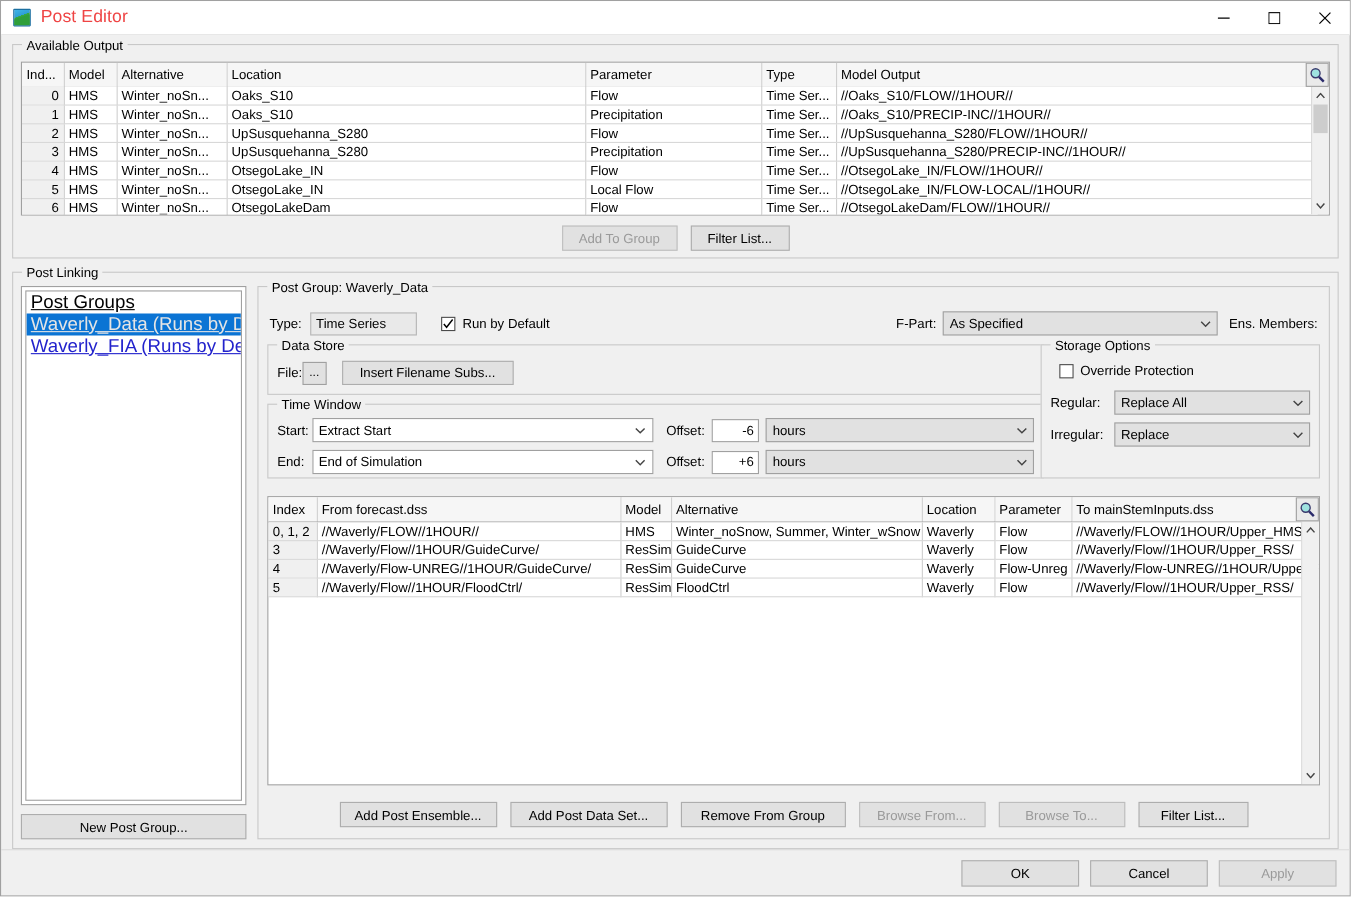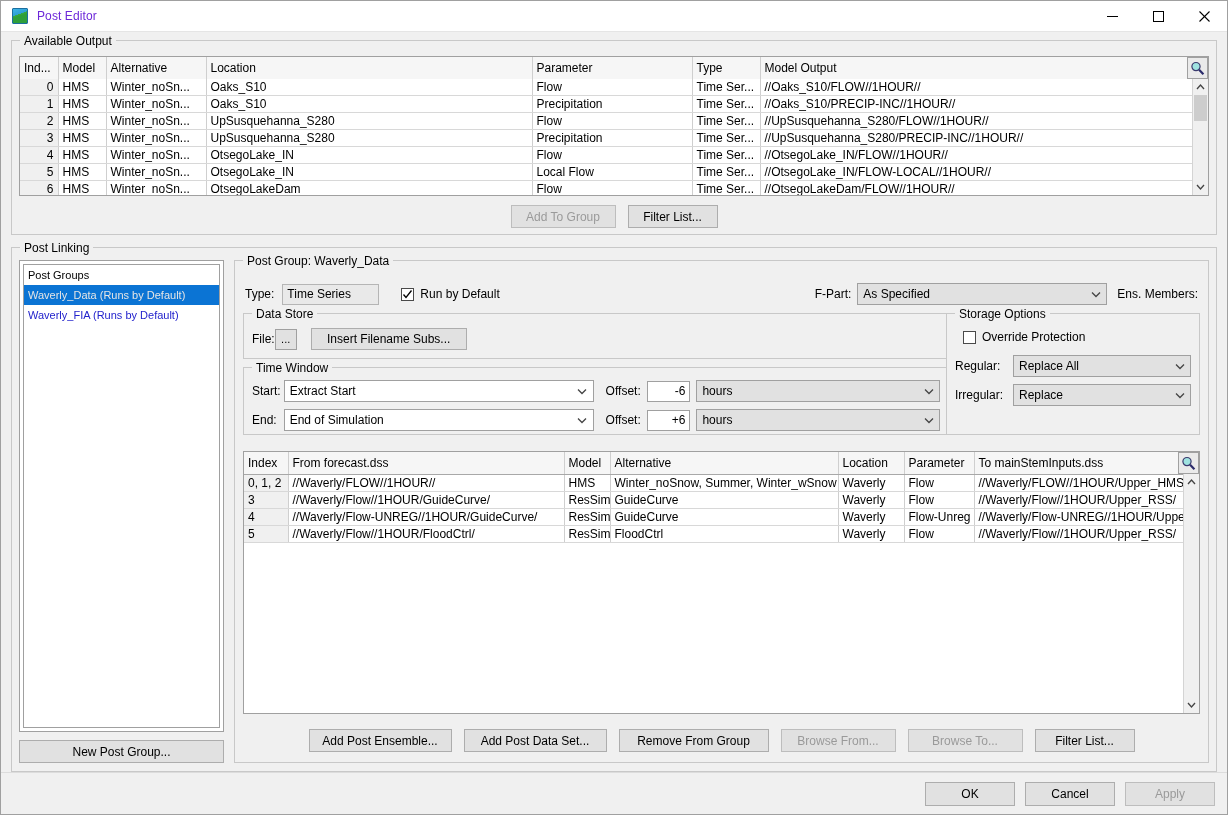--- a/index.html
+++ b/index.html
@@ -40,22 +40,22 @@
     overflow: hidden;
   }
   .title-icon:after {
     content: "";
     position: absolute; left: -2px; top: 6px;
     width: 22px; height: 9px;
     background: #2f9f3a;
     transform: rotate(-18deg);
   }
   .title-text {
-    font-size: 12px;
-    color: #6d28d9;
+    font-size: 16px;
+    color: #ef4444;
     letter-spacing: .1px;
   }
   .win-buttons { margin-left: auto; display: flex; height: 31px; }
   .win-btn {
     width: 46px; height: 31px;
     display: flex; align-items: center; justify-content: center;
     font-size: 12px; color: #000;
     background: transparent;
     user-select: none;
   }
@@ -206,23 +206,24 @@
   .groups-list {
     border: 1px solid #a0a0a0;
     height: 100%;
     background: #fff;
     overflow: hidden;
   }
   .groups-list .row {
     height: 20px;
     line-height: 20px;
     padding: 0 4px;
-    font-size: 11px;
+    font-size: 17px;
     white-space: nowrap;
     overflow: hidden;
+    text-decoration: underline;
   }
   .groups-list .row.header { color: #000; }
   .groups-list .row.item { color: #2222cc; }
   .groups-list .row.item.selected { background: #0b74d4; color: #e5e5e5; }
   .new-group-btn { margin-top: 8px; width: 100%; }
 
   .detail-panel {
     flex: 1 1 auto;
     position: relative;
     border: 1px solid #c8c8c8;
@@ -307,21 +308,21 @@
   .footer {
     flex: 0 0 auto;
     height: 42px;
     display: flex;
     align-items: center;
     justify-content: flex-end;
     padding-right: 12px;
     gap: 10px;
     border-top: 1px solid #dcdcdc;
   }
-  .footer .btn { width: 90px; height: 24px; padding: 0; }
+  .footer .btn { width: 107px; height: 24px; padding: 0; }
 </style>
 </head>
 <body>
 
 <div class="window">
 
   <div class="titlebar">
     <div class="title-icon"></div>
     <div class="title-text">Post Editor</div>
     <div class="win-buttons">

